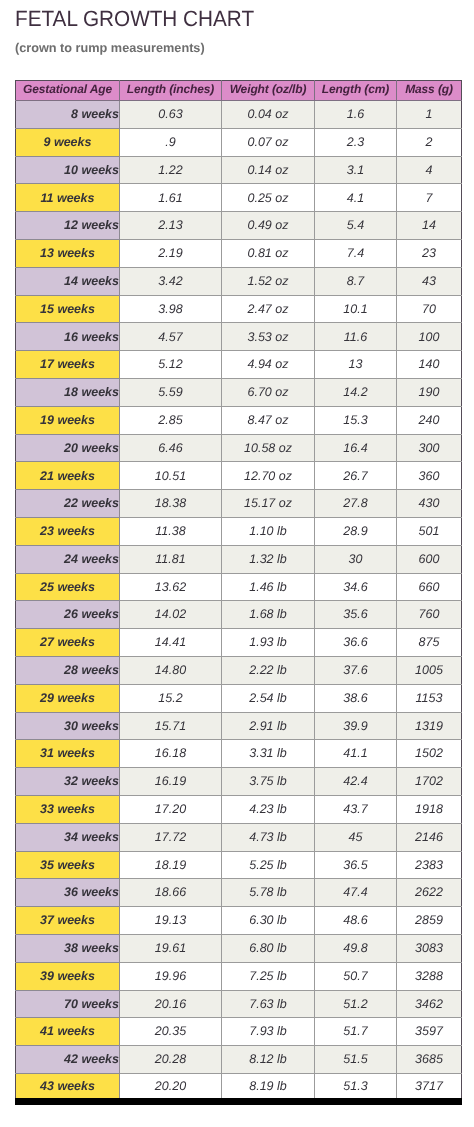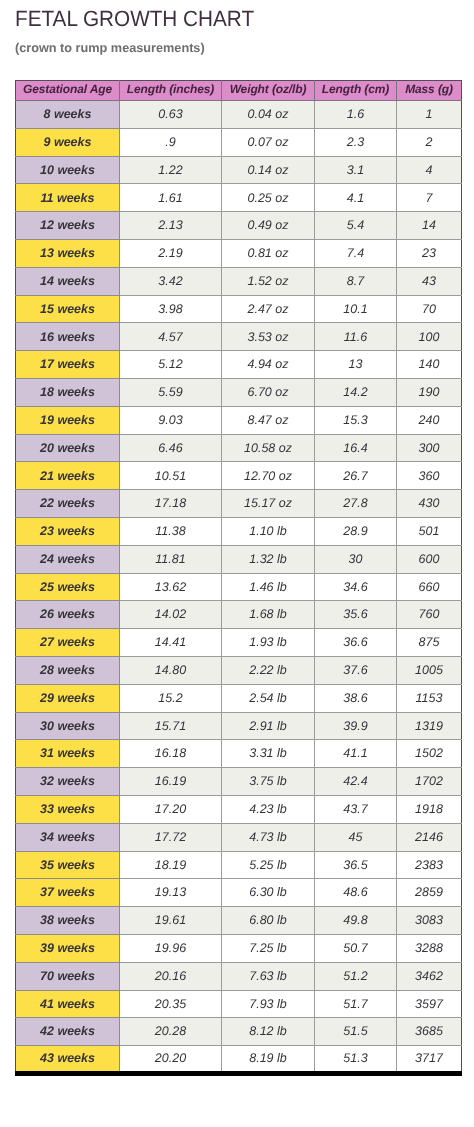--- a/index.html
+++ b/index.html
@@ -82,31 +82,31 @@
     border-color: #7e6f82;
     margin-left: 48px;
   }
   table.growth tbody td.age {
     font-weight: bold;
     border-color: #8d8a92;
   }
   table.growth tbody td.val {
     border-color: #9b9b9b;
   }
-  tbody tr.odd td.age { background: #d1c3d7; }
+  tbody tr.odd td.age { background: #d1c3d7; text-align: right; }
   tbody tr.even td.age { background: #fde047; }
   tbody tr.odd td.val { background: #efefe9; }
   tbody tr.even td.val { background: #ffffff; }
 
   table.growth tr > td:first-child,
   table.growth tr > th:first-child { border-left: 1px solid #554c58; }
   table.growth tr > td:last-child,
   table.growth tr > th:last-child { border-right: 1px solid #554c58; }
   table.growth thead tr th { border-top: 1px solid #554c58; }
-  table.growth tbody tr:last-child td { border-bottom: 5px solid #000000; }
+  table.growth tbody tr:last-child td { border-bottom: 7px solid #000000; }
 
   col.c1 { width: 104px; }
   col.c2 { width: 102px; }
   col.c3 { width: 93px; }
   col.c4 { width: 82px; }
   col.c5 { width: 65px; }
 </style>
 </head>
 <body>
 
@@ -205,42 +205,42 @@
       </tr>
       <tr class="odd">
         <td class="age">18 weeks</td>
         <td class="val">5.59</td>
         <td class="val">6.70 oz</td>
         <td class="val">14.2</td>
         <td class="val">190</td>
       </tr>
       <tr class="even">
         <td class="age">19 weeks</td>
-        <td class="val">9.03</td>
+        <td class="val">2.85</td>
         <td class="val">8.47 oz</td>
         <td class="val">15.3</td>
         <td class="val">240</td>
       </tr>
       <tr class="odd">
         <td class="age">20 weeks</td>
         <td class="val">6.46</td>
         <td class="val">10.58 oz</td>
         <td class="val">16.4</td>
         <td class="val">300</td>
       </tr>
       <tr class="even">
         <td class="age">21 weeks</td>
         <td class="val">10.51</td>
         <td class="val">12.70 oz</td>
         <td class="val">26.7</td>
         <td class="val">360</td>
       </tr>
       <tr class="odd">
         <td class="age">22 weeks</td>
-        <td class="val">17.18</td>
+        <td class="val">18.38</td>
         <td class="val">15.17 oz</td>
         <td class="val">27.8</td>
         <td class="val">430</td>
       </tr>
       <tr class="even">
         <td class="age">23 weeks</td>
         <td class="val">11.38</td>
         <td class="val">1.10 lb</td>
         <td class="val">28.9</td>
         <td class="val">501</td>
@@ -322,20 +322,27 @@
         <td class="val">45</td>
         <td class="val">2146</td>
       </tr>
       <tr class="even">
         <td class="age">35 weeks</td>
         <td class="val">18.19</td>
         <td class="val">5.25 lb</td>
         <td class="val">36.5</td>
         <td class="val">2383</td>
       </tr>
+      <tr class="odd">
+        <td class="age">36 weeks</td>
+        <td class="val">18.66</td>
+        <td class="val">5.78 lb</td>
+        <td class="val">47.4</td>
+        <td class="val">2622</td>
+      </tr>
       <tr class="even">
         <td class="age">37 weeks</td>
         <td class="val">19.13</td>
         <td class="val">6.30 lb</td>
         <td class="val">48.6</td>
         <td class="val">2859</td>
       </tr>
       <tr class="odd">
         <td class="age">38 weeks</td>
         <td class="val">19.61</td>

